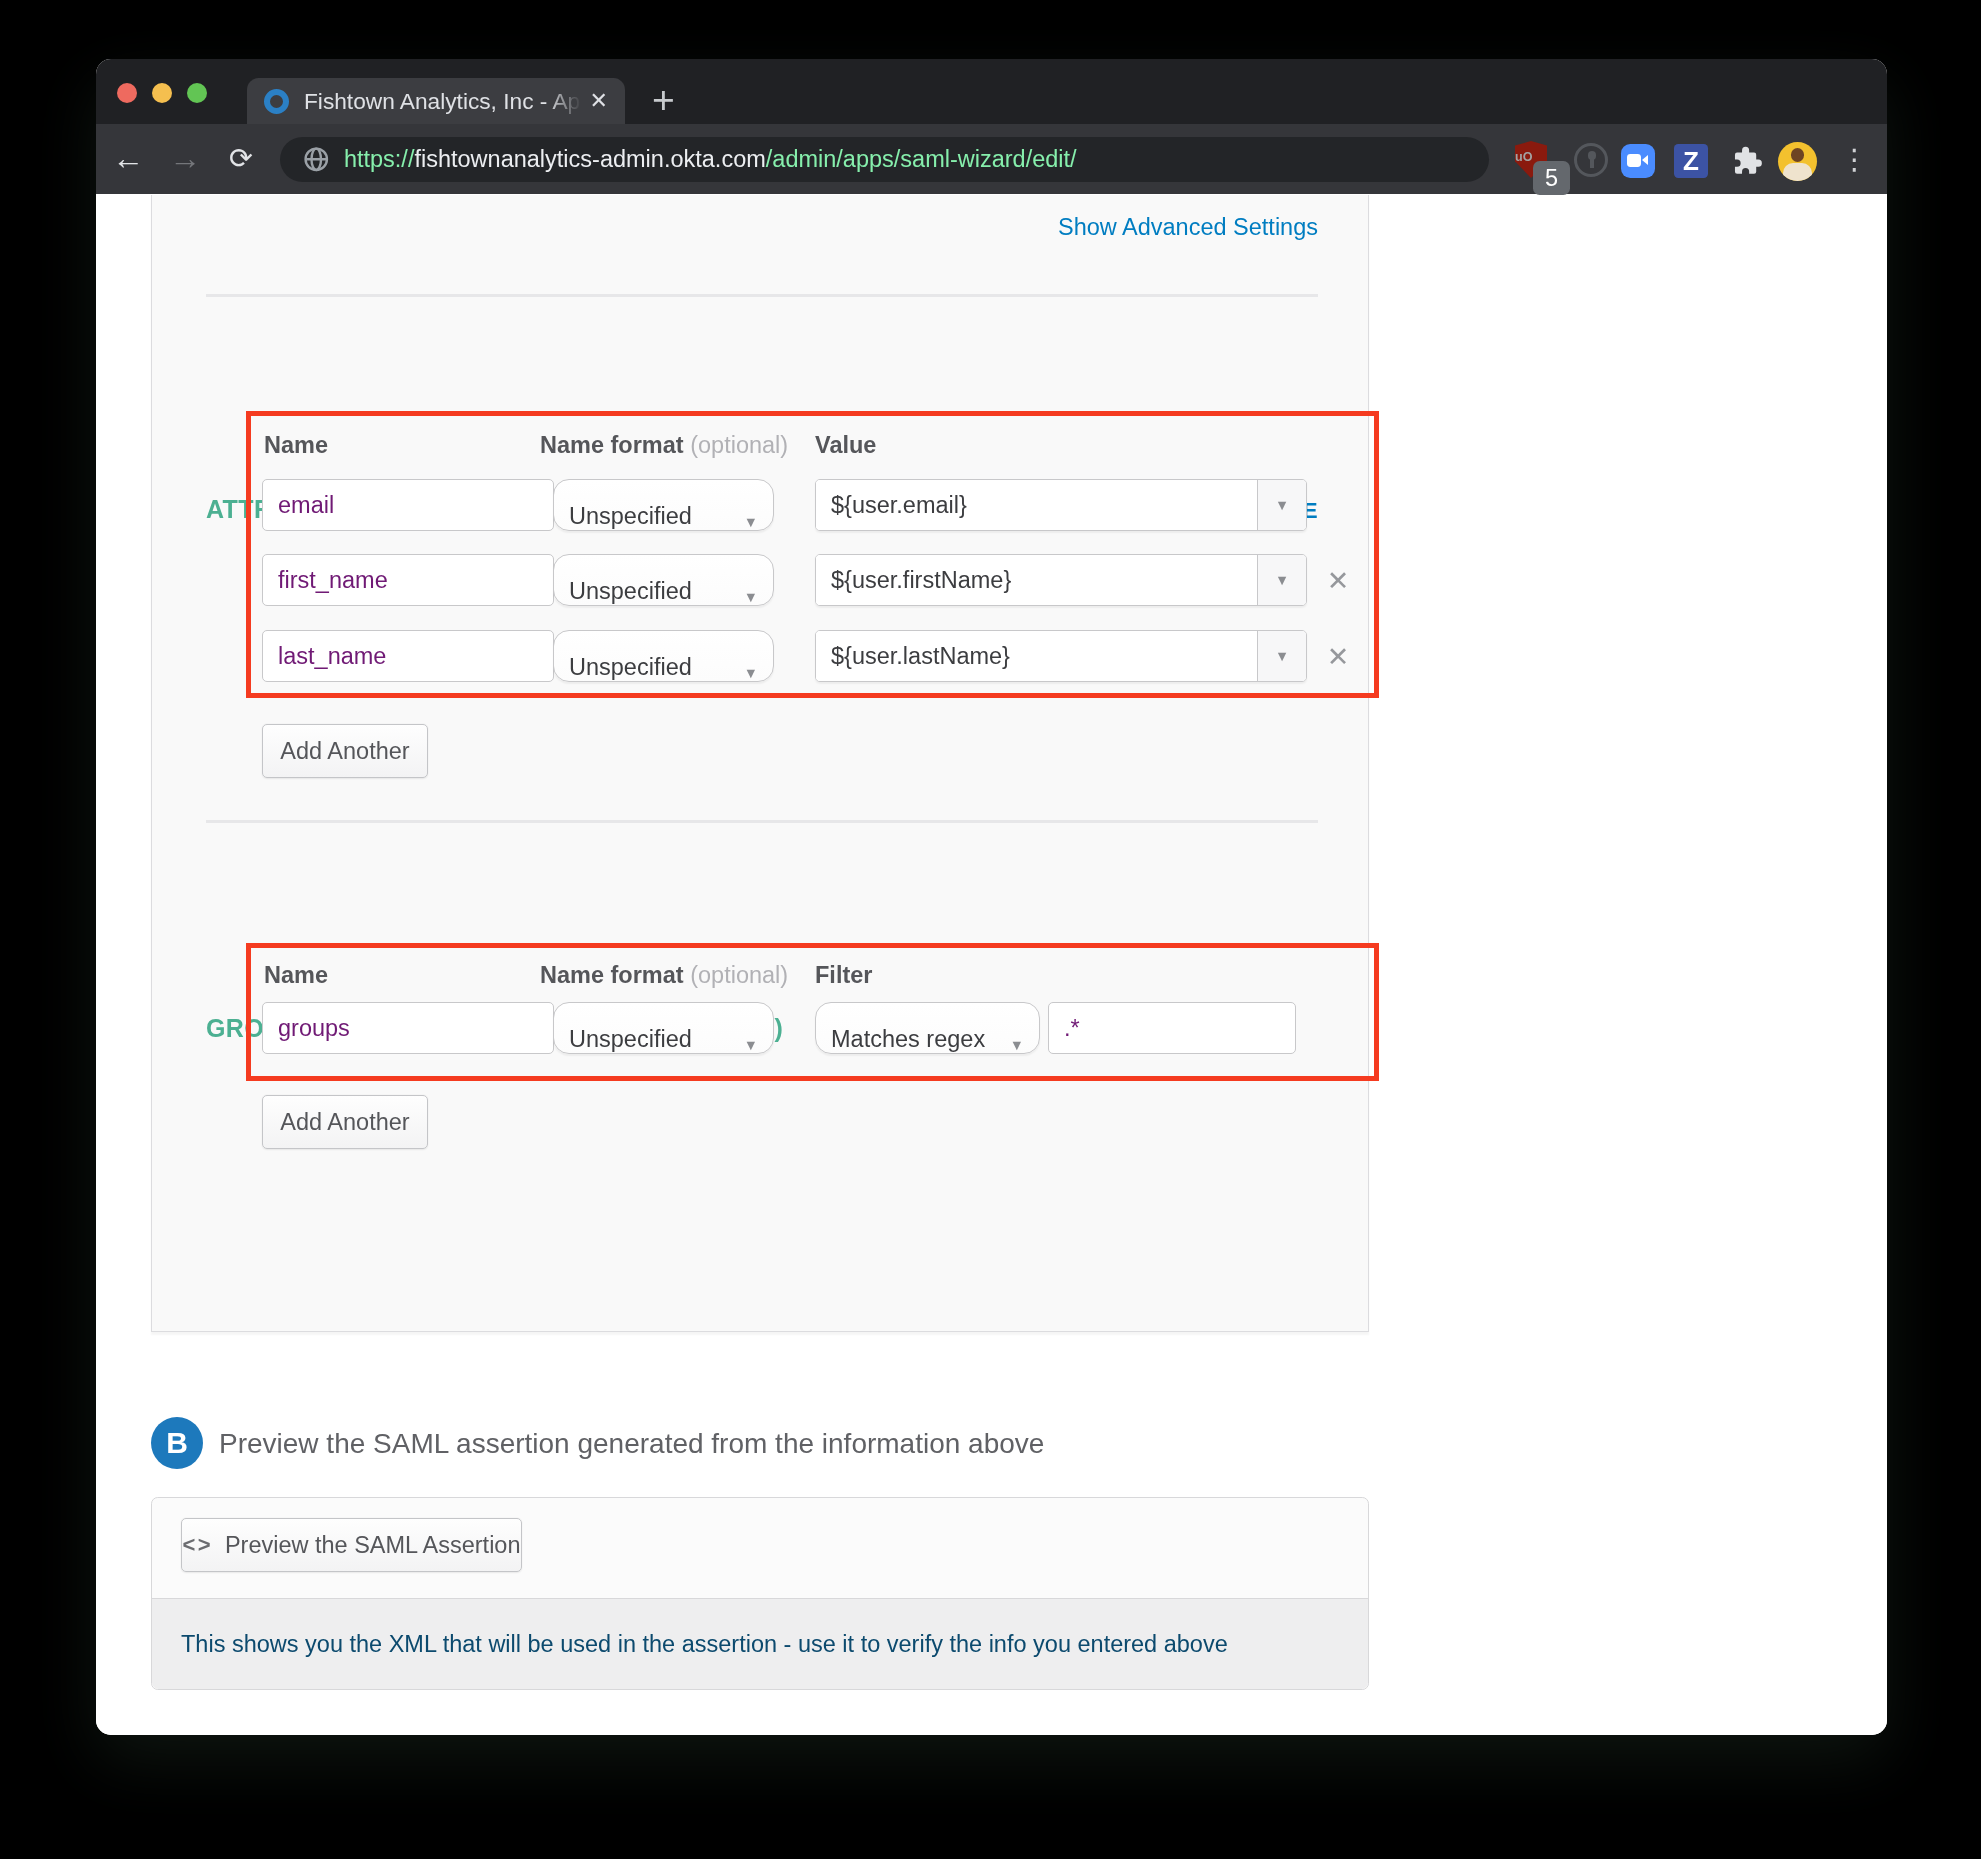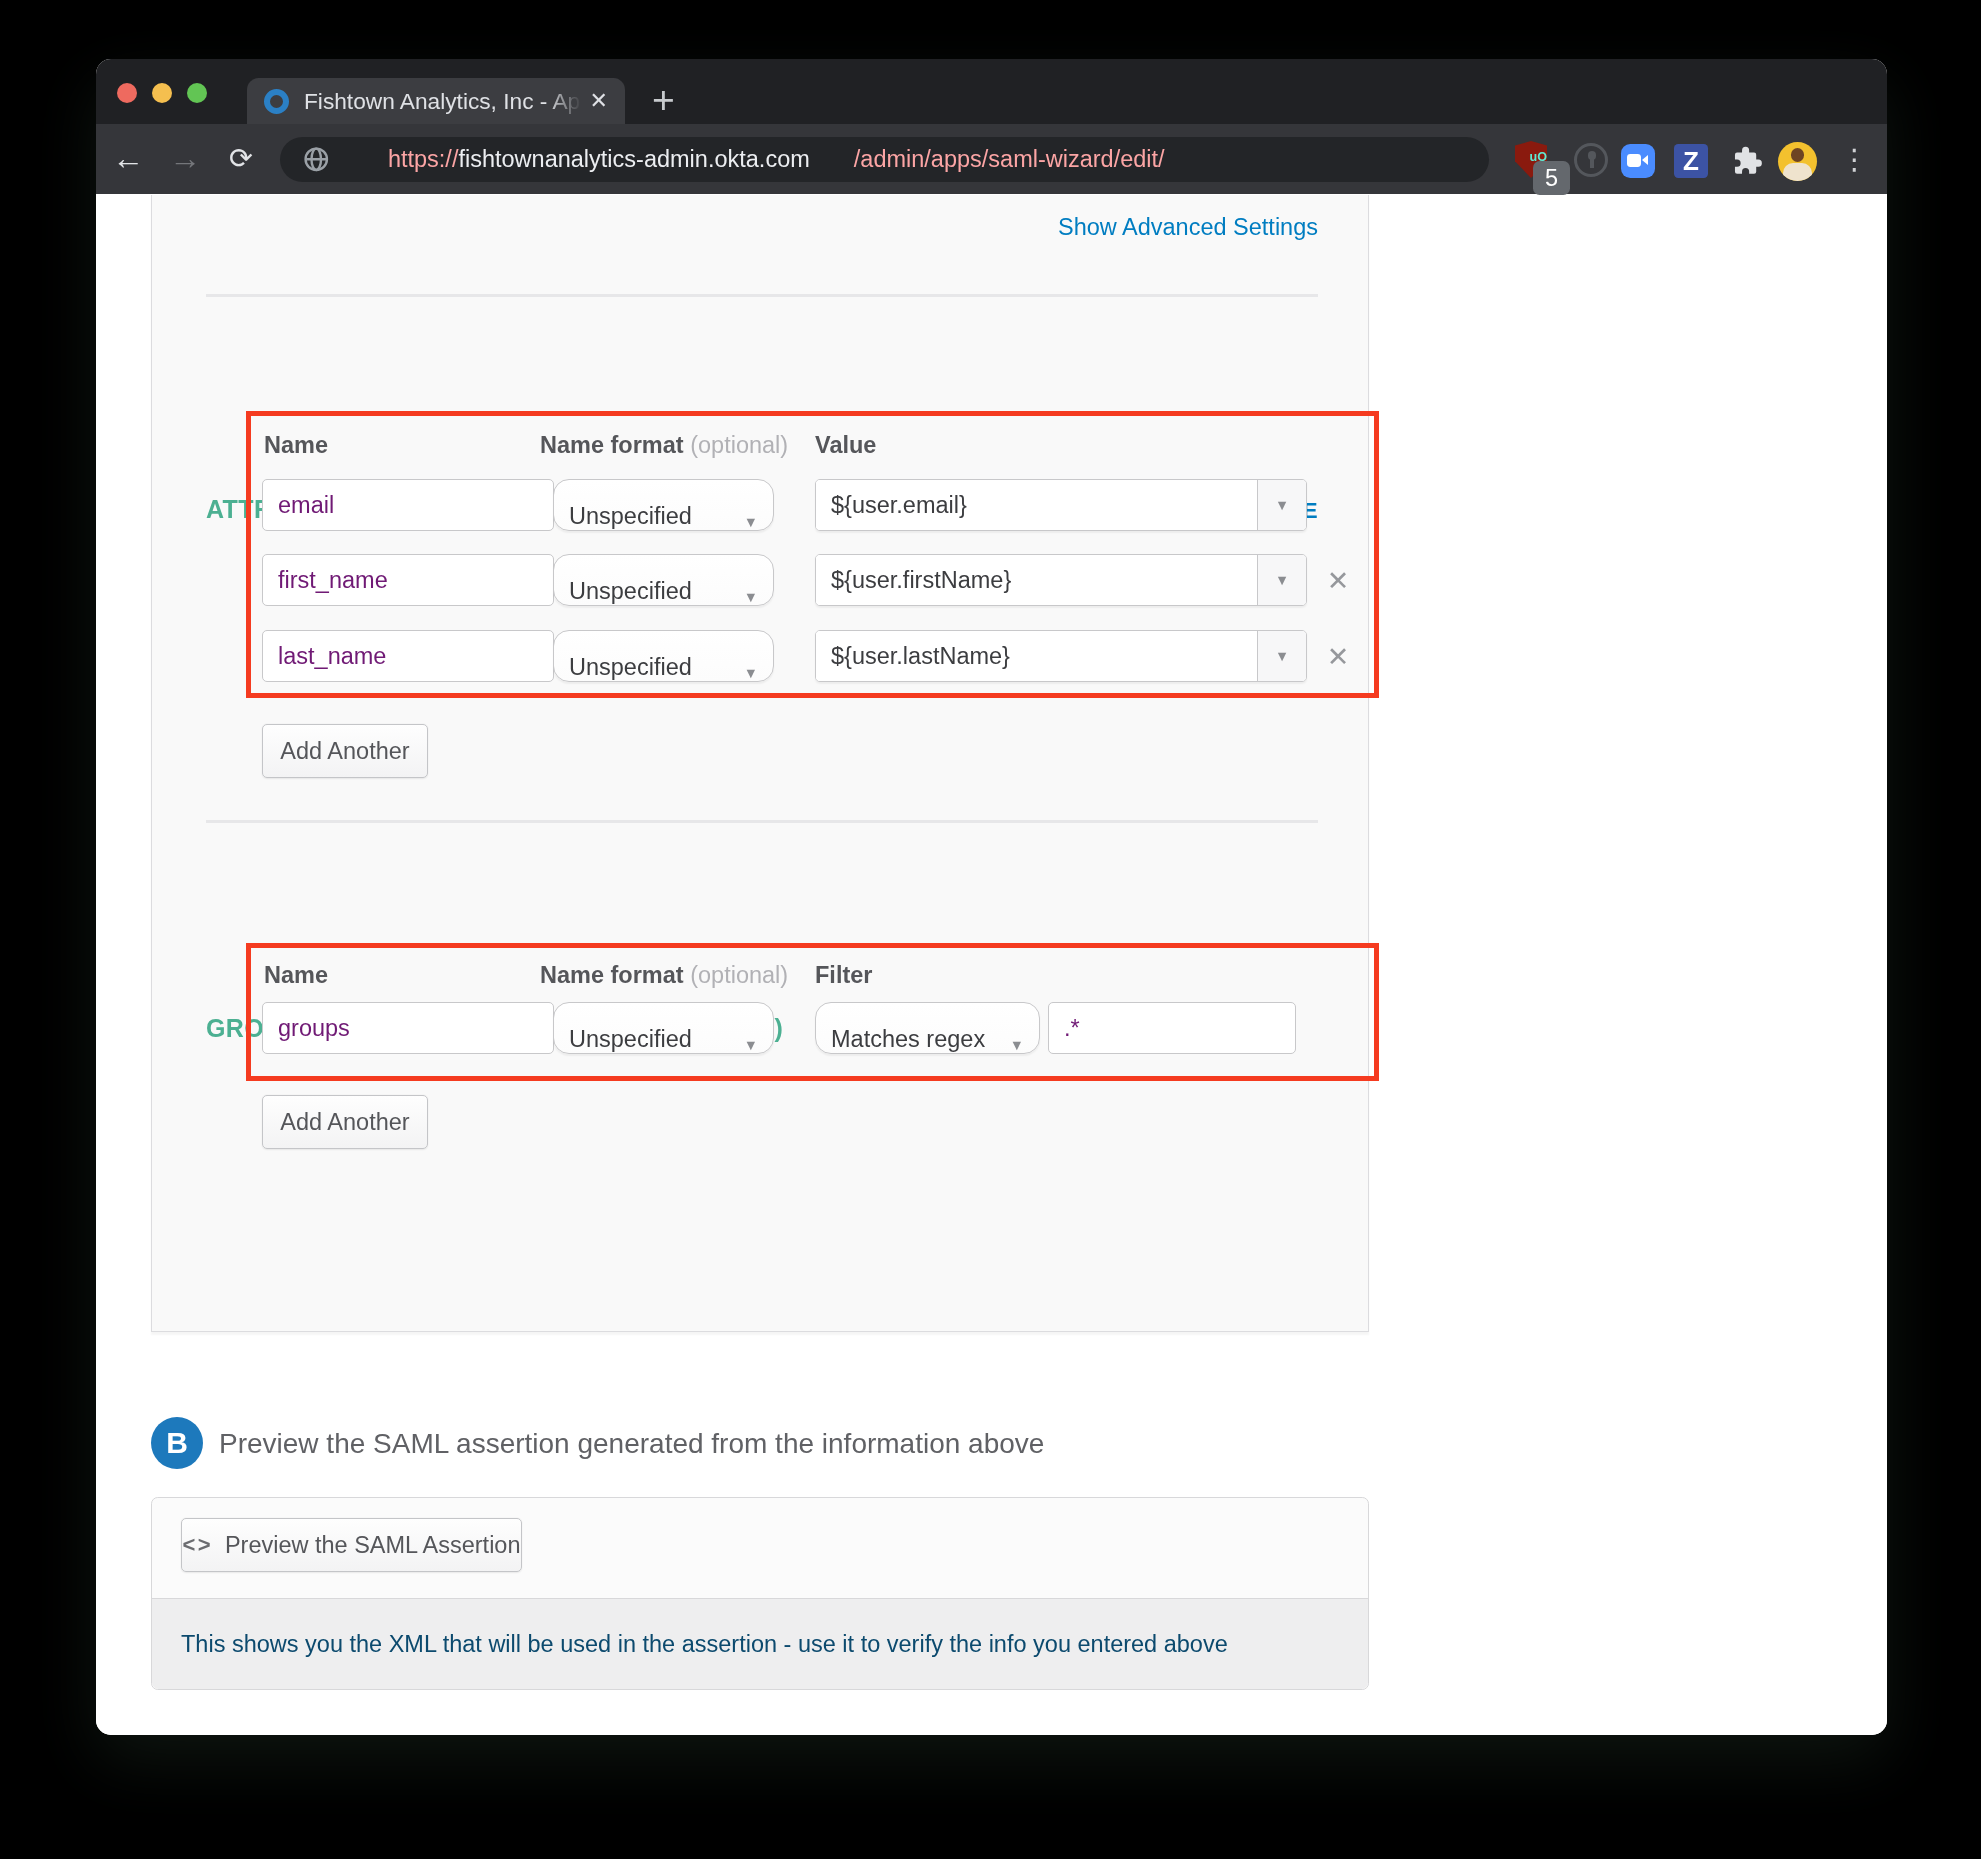--- a/index.html
+++ b/index.html
@@ -32,24 +32,24 @@
   .toolbar { position:absolute; left:0; top:65px; width:100%; height:70px; background:#35363a; }
   .navbtn { position:absolute; top:13.4px; width:44px; height:44px; text-align:center; line-height:42px;
             font-size:32px; color:#e2e4e7; }
   .navbtn.back { left:10px; }
   .navbtn.fwd  { left:67px; color:#74767a; }
   .navbtn.reload { left:123px; font-size:28.5px; }
   .urlbar { position:absolute; left:184px; top:12.6px; width:1209px; height:45px; border-radius:22.7px;
             background:#232528; display:flex; align-items:center; padding:0 22px; }
   .globe { flex:0 0 auto; margin-right:13.4px; }
   .url { font-size:23.5px; white-space:nowrap; overflow:hidden; }
-  .url .dim { color:#fca5a5;margin-left:44px; } .url .host { color:#eceef1; }
+  .url .dim { color:#86efac; } .url .host { color:#eceef1; }
   .ublock { position:absolute; left:1419px; top:17px; width:32px; height:37px; background:#8a1a0e;
             clip-path:polygon(50% 0,100% 12%,100% 55%,50% 100%,0 55%,0 12%);
-            color:#5eead4; font-size:12.6px; font-weight:bold; text-align:right; line-height:32px; }
+            color:#a3a3a3; font-size:12.6px; font-weight:bold; text-align:left; line-height:32px; }
   .ublock-badge { position:absolute; left:1437px; top:37px; min-width:37px; height:34px; background:#64686d;
                   border-radius:6.7px; color:#fff; font-size:23.5px; text-align:center; line-height:34px; }
   .onepass { position:absolute; left:1478px; top:18.5px; width:34px; height:34px; border:3.4px solid #54575c;
              border-radius:50%; }
   .onepass:before { content:""; position:absolute; left:11px; top:5.9px; width:8.4px; height:8.4px;
                     border-radius:50%; background:#54575c; }
   .onepass:after { content:""; position:absolute; left:13.4px; top:12.6px; width:3.4px; height:10px; background:#54575c; }
   .zoomicon { position:absolute; left:1525px; top:20px; width:34px; height:34px; border-radius:9.2px; background:#4a8cff; }
   .zoomicon:before { content:""; position:absolute; left:5.9px; top:10px; width:14.3px; height:12.6px; border-radius:3.4px; background:#fff; }
   .zoomicon:after { content:""; position:absolute; left:21px; top:11px; border-top:5.9px solid transparent;

